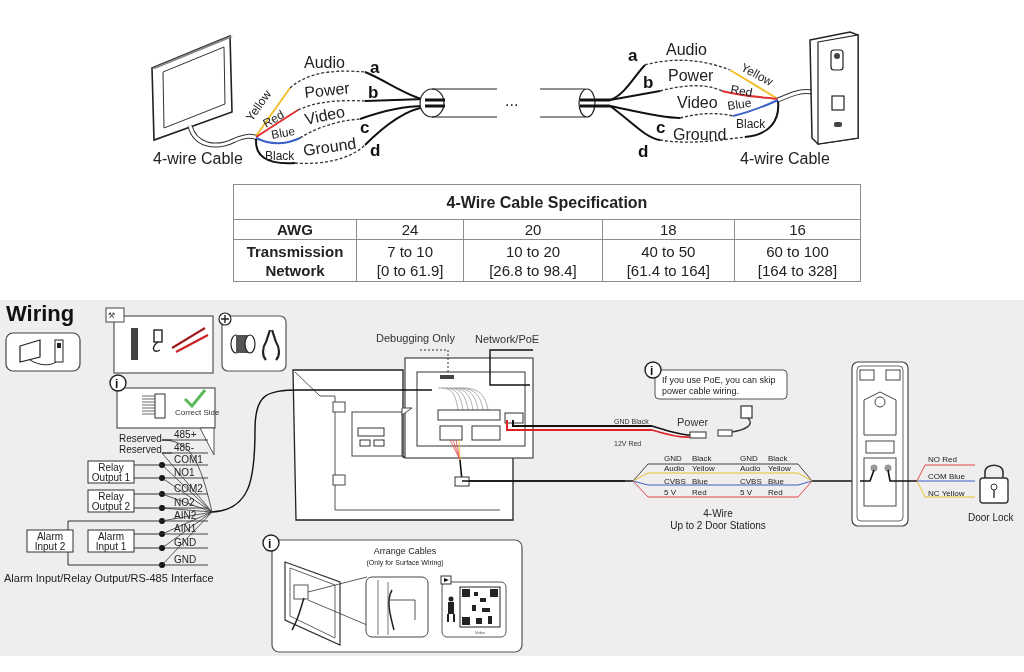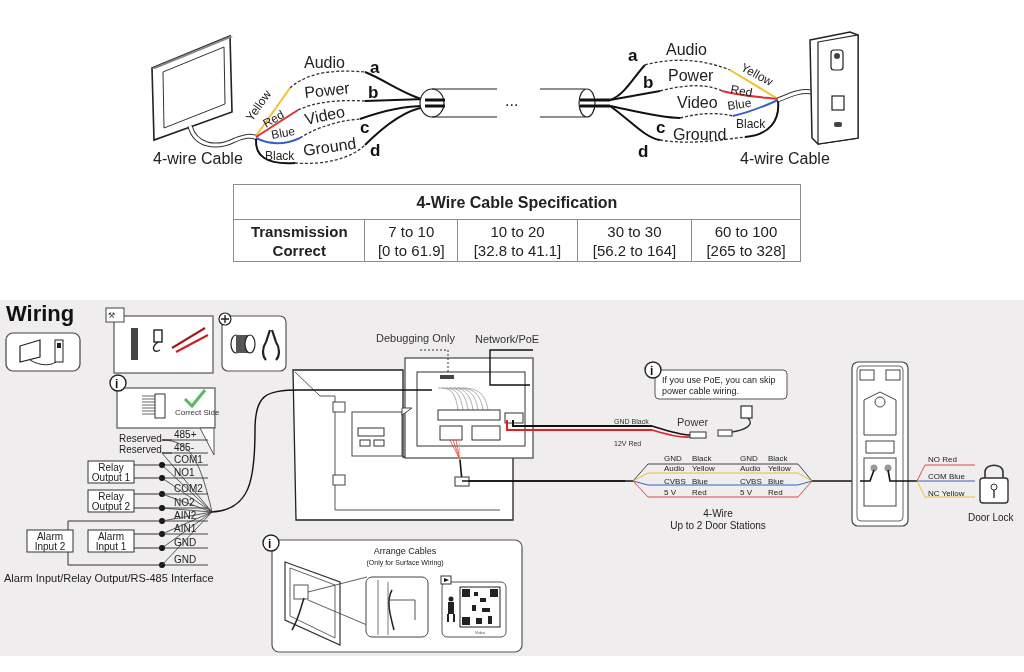--- a/index.html
+++ b/index.html
@@ -1,20 +1,20 @@
 <!DOCTYPE html>
 <html><head>
 <meta charset="utf-8">
 <style>
   html,body{margin:0;padding:0;}
   body{width:1024px;height:672px;background:#ffffff;position:relative;overflow:hidden;font-family:"Liberation Sans","DejaVu Sans",sans-serif;color:#1a1a1a;}
   .abs{position:absolute;}
   svg text{font-family:"Liberation Sans","DejaVu Sans",sans-serif;}
   #wiring-bg{position:absolute;left:0;top:300px;width:1024px;height:356px;background:#efeded;}
-  #spec-table{position:absolute;left:233px;top:184px;width:568px;border-collapse:collapse;background:#fff;font-size:15px;}
+  #spec-table{position:absolute;left:233px;top:184px;width:628px;border-collapse:collapse;background:#fff;font-size:15px;}
   #spec-table td{border:1px solid #8c8c8c;text-align:center;padding:0 2px;line-height:19px;color:#222;}
   #spec-table .title-cell{font-weight:bold;font-size:16px;height:34px;}
   #spec-table .hdr{font-weight:bold;}
 </style>
 </head>
 <body>
 
 <svg class="abs" style="left:0;top:0" width="1024" height="300">
 
   <g>
@@ -111,40 +111,47 @@
     <text x="736" y="128" font-size="12" fill="#222">Black</text>
     <text x="740" y="164" font-size="16" fill="#222">4-wire Cable</text>
   </g>
 </svg>
 
 <table id="spec-table">
   <tbody>
       <tr>
     <td colspan="5" class="title-cell">4-Wire Cable Specification</td>
   </tr>
+  <tr>
+    <td class="hdr" style="width:118px">AWG</td>
+    <td>24</td>
+    <td>20</td>
+    <td>18</td>
+    <td>16</td>
+  </tr>
   <tr style="height:42px">
     <td class="hdr">
       <div>Transmission</div>
-      <div>Correct</div>
+      <div>Network</div>
     </td>
     <td>
           <div>7 to 10</div>
           <div>[0 to 61.9]</div>
         </td>
     <td>
           <div>10 to 20</div>
-          <div>[32.8 to 41.1]</div>
+          <div>[26.8 to 98.4]</div>
         </td>
     <td>
-          <div>30 to 30</div>
-          <div>[56.2 to 164]</div>
+          <div>40 to 50</div>
+          <div>[61.4 to 164]</div>
         </td>
     <td>
           <div>60 to 100</div>
-          <div>[265 to 328]</div>
+          <div>[164 to 328]</div>
         </td>
   </tr>
 </tbody>
   </table>
 
 <div id="wiring-bg"></div>
 
 <svg class="abs" style="left:0;top:300px" width="1024" height="356">
 
   <text x="6" y="21" font-size="22" font-weight="bold" fill="#111">Wiring</text>

